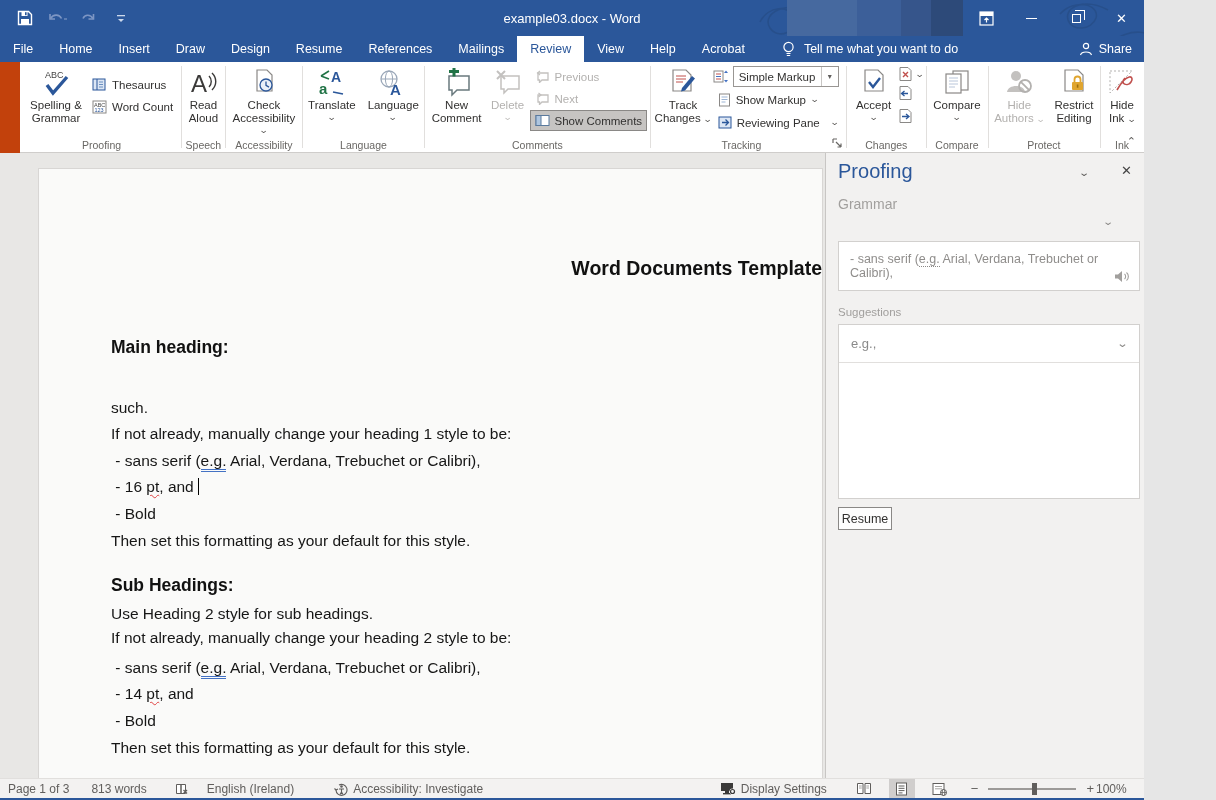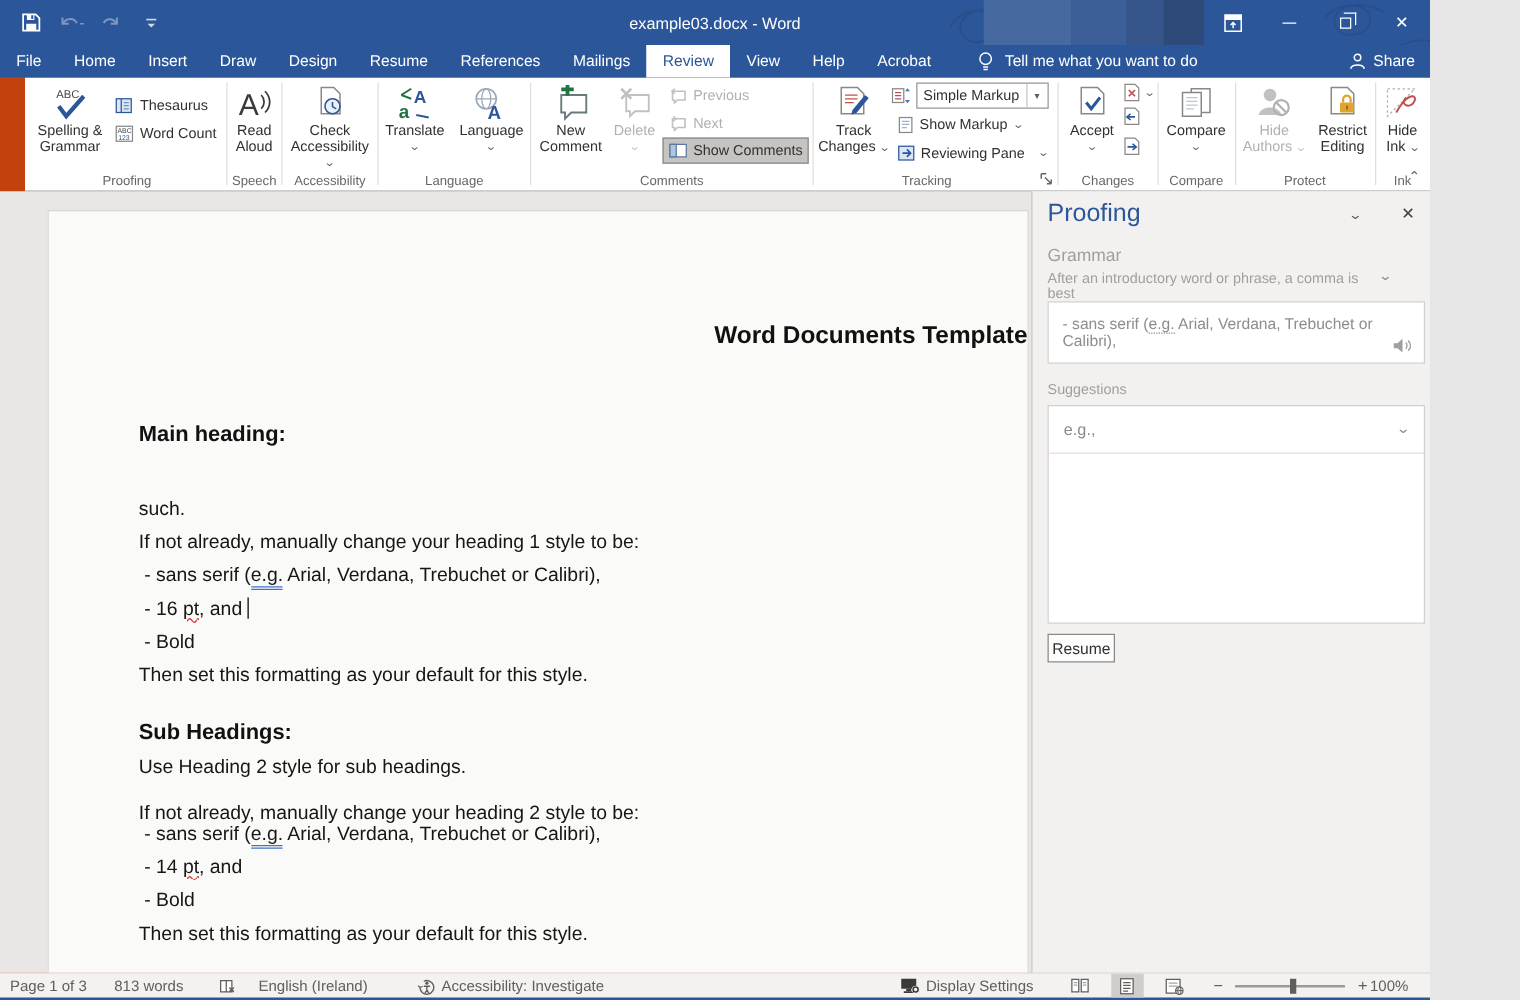--- a/index.html
+++ b/index.html
@@ -514,34 +514,33 @@
         <div class="dhead" style="top:168px">Main heading:</div>
         <div class="dline" style="top:230px">such.</div>
         <div class="dline" style="top:256px">If not already, manually change your heading 1 style to be:</div>
         <div class="dline" style="top:283px"><span> - sans serif (</span><span class="gmark">e.g.</span><span> Arial, Verdana, Trebuchet or Calibri),</span></div>
         <div class="dline" style="top:309px"><span> - 16 </span><span class="smark">pt</span><span>, and </span><span class="caret"></span></div>
         <div class="dline" style="top:336px"> - Bold</div>
         <div class="dline" style="top:363px">Then set this formatting as your default for this style.</div>
 
         <div class="dhead" style="top:406px">Sub Headings:</div>
         <div class="dline" style="top:436px">Use Heading 2 style for sub headings.</div>
-        <div class="dline" style="top:473px">If not already, manually change your heading 2 style to be:</div>
+        <div class="dline" style="top:460px">If not already, manually change your heading 2 style to be:</div>
         <div class="dline" style="top:490px"><span> - sans serif (</span><span class="gmark">e.g.</span><span> Arial, Verdana, Trebuchet or Calibri),</span></div>
         <div class="dline" style="top:516px"><span> - 14 </span><span class="smark">pt</span><span>, and</span></div>
         <div class="dline" style="top:543px"> - Bold</div>
         <div class="dline" style="top:570px">Then set this formatting as your default for this style.</div>
       </div>
     </div>
 
     <div class="pane">
       <div class="pane-title">Proofing</div>
       <div class="pane-chev">⌄</div>
       <div class="pane-close">✕</div>
       <div class="pane-sect">Grammar</div>
-      <div class="pane-desc">After an introductory word or phrase, a comma is best</div>
       <div class="pane-desc-chev">⌄</div>
 
       <div class="sentence-box">
         <span>- sans serif (</span><span class="dotted-mark">e.g.</span><span> Arial, Verdana, Trebuchet or Calibri),</span>
         <svg class="speaker" width="18" height="15" viewBox="0 0 18 15">
           <path d="M2 5.5 h3 l4-3.5 v11 l-4-3.5 h-3 z" fill="#a19f9d"></path>
           <path d="M11.5 5 c1.5 1 1.5 4 0 5 M13.5 3.5 c2.5 2 2.5 6 0 8" fill="none" stroke="#a19f9d" stroke-width="1.1"></path>
         </svg>
       </div>
 

